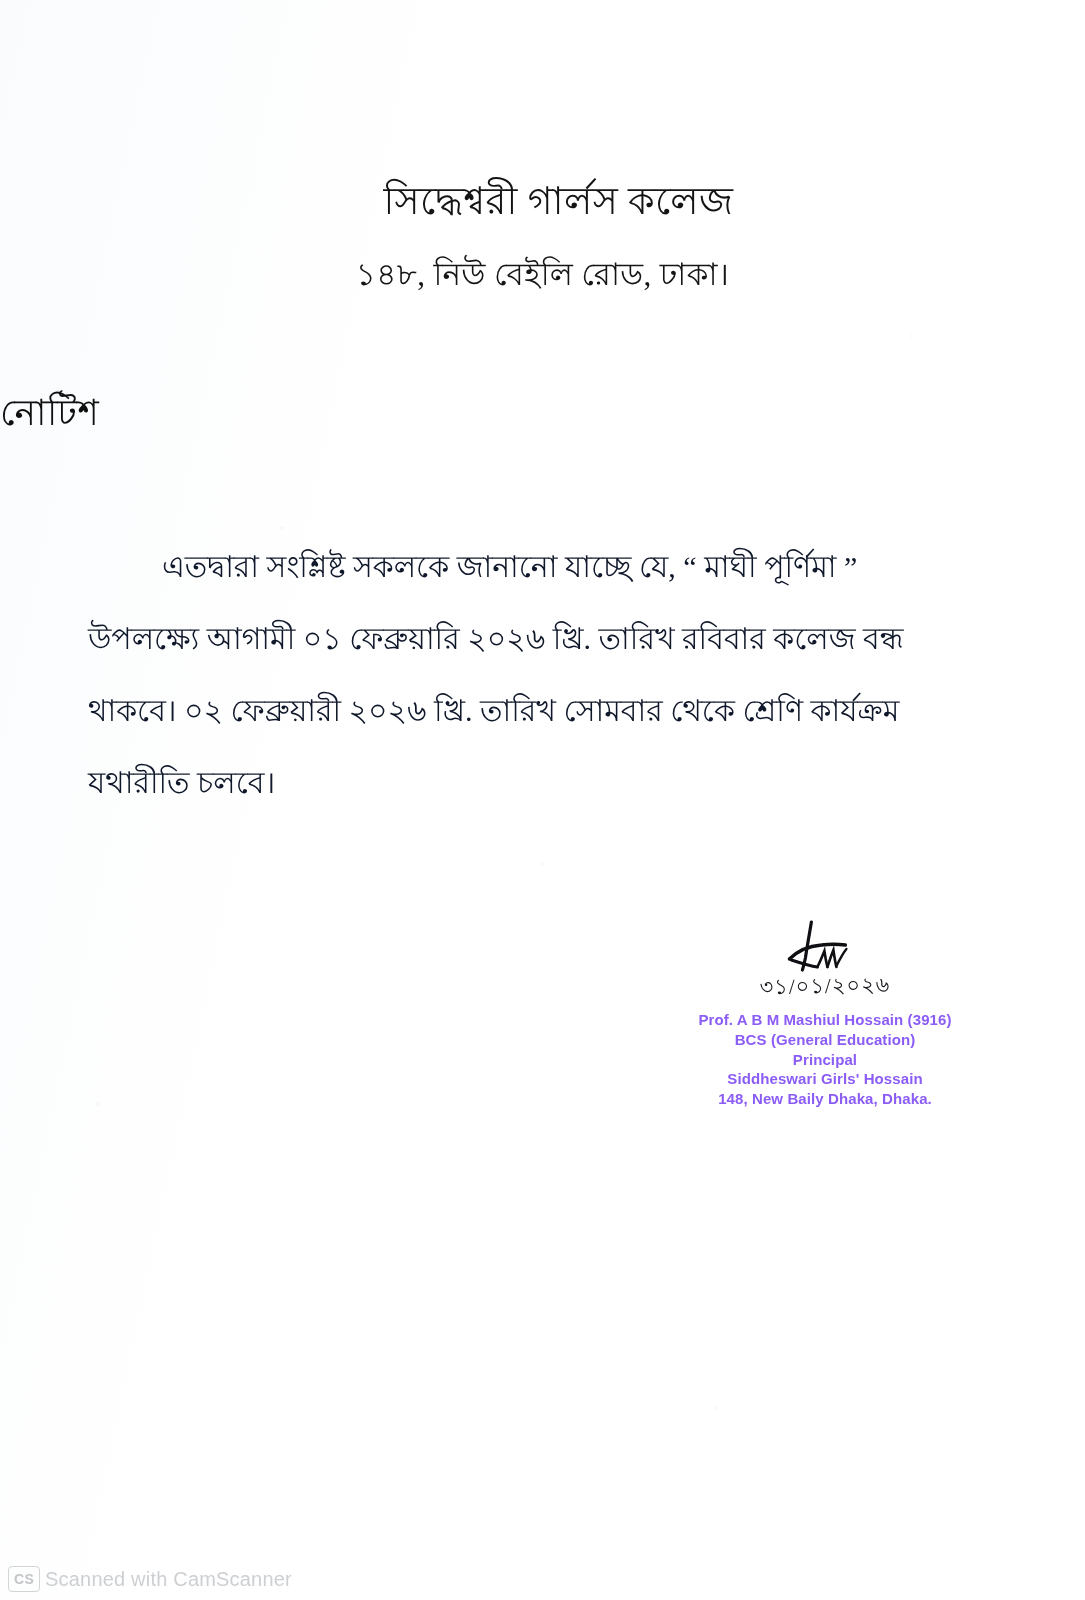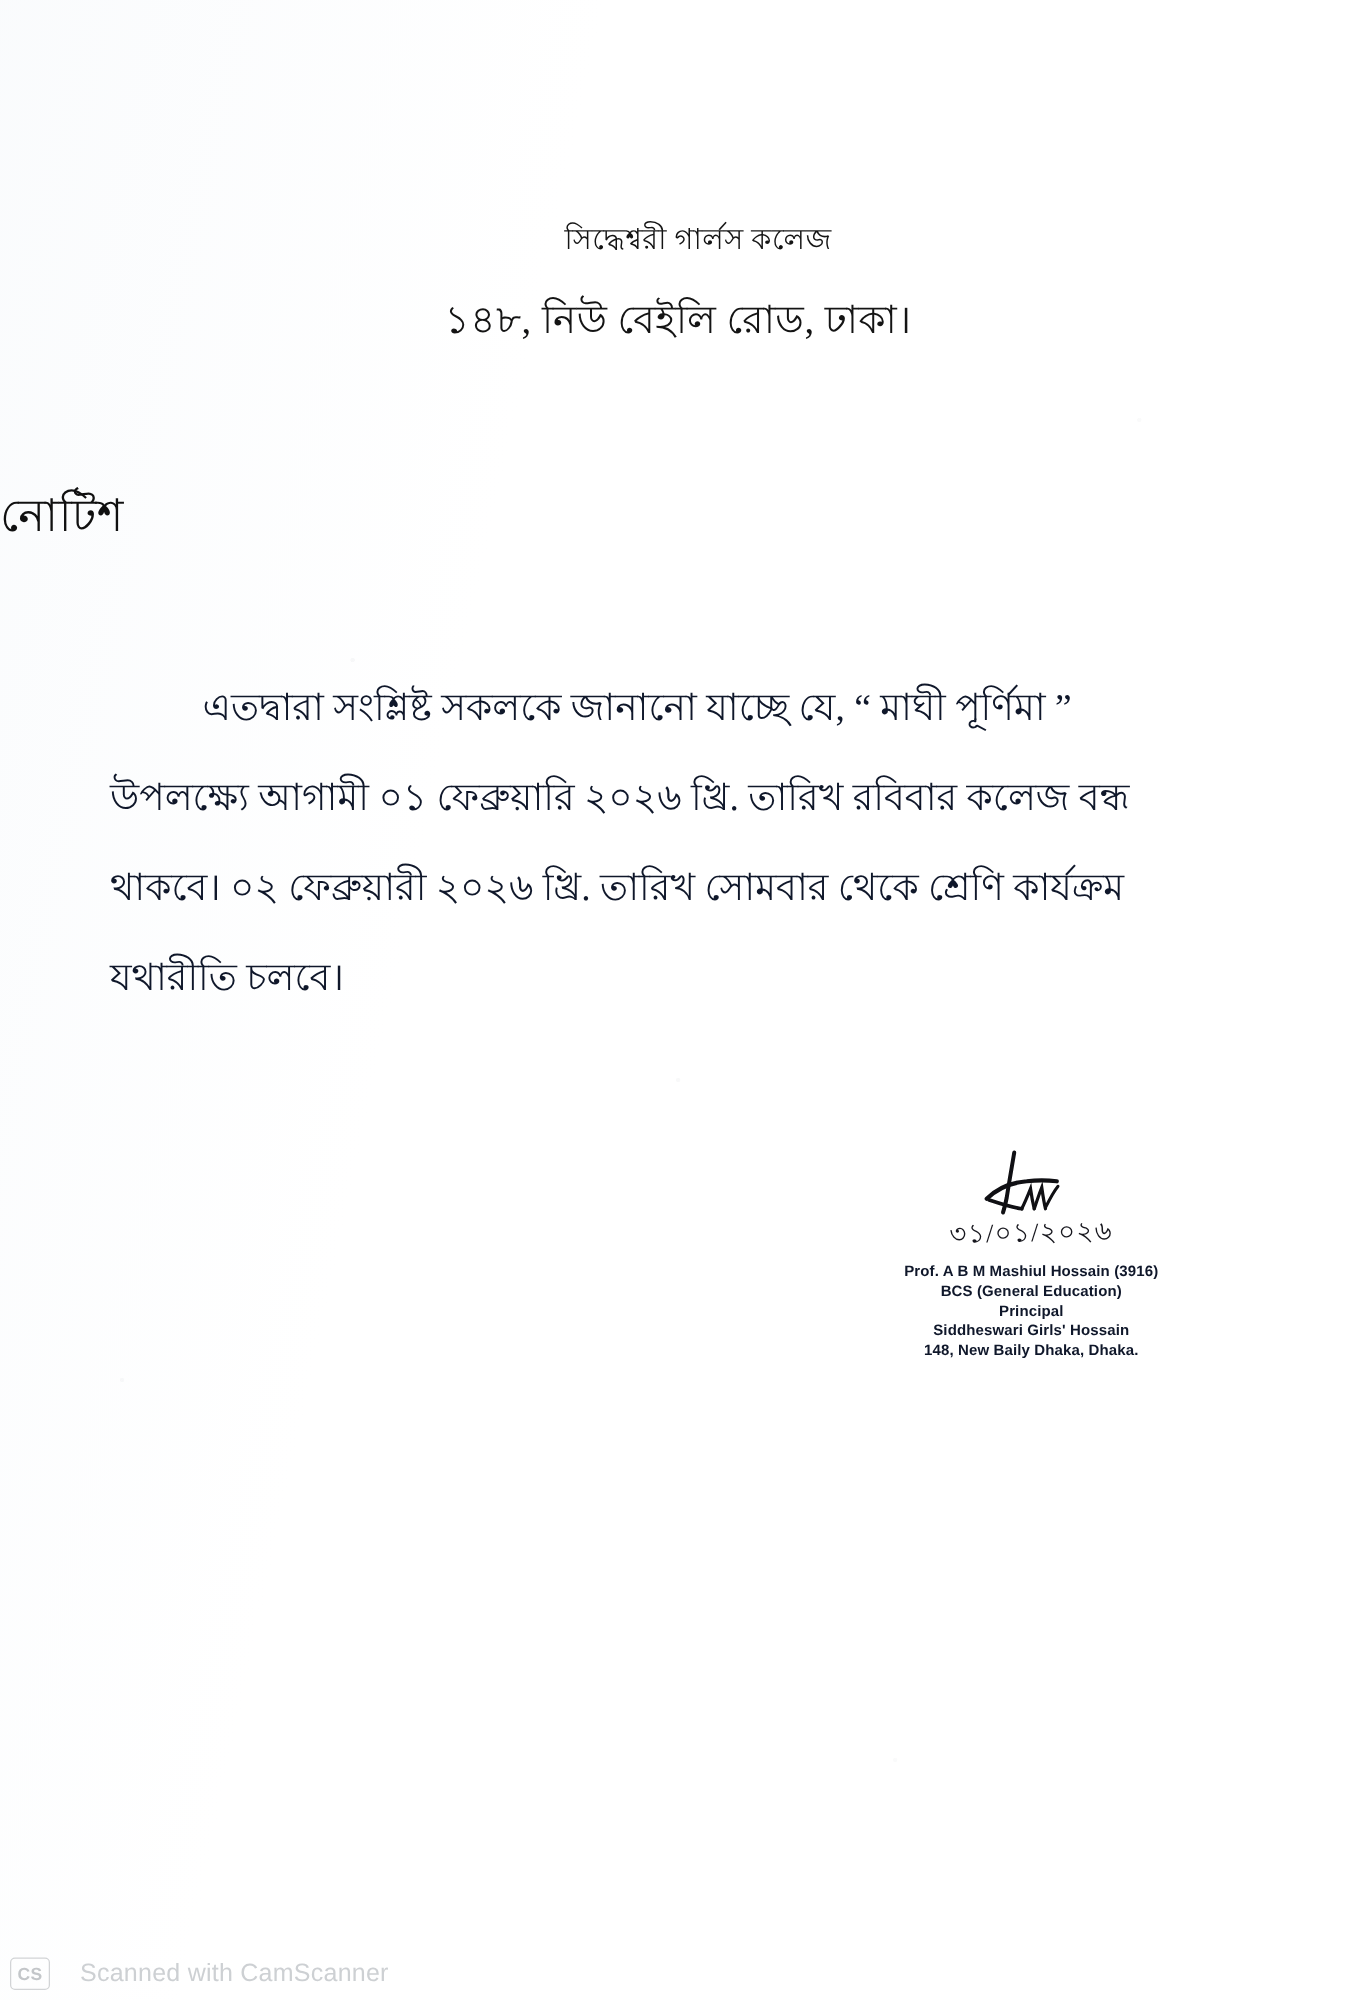--- a/index.html
+++ b/index.html
@@ -36,21 +36,21 @@
 
   
   .letterhead {
     position: absolute;
     left: 0;
     right: 0;
     top: 178px;
     text-align: center;
   }
   .school-name {
-    font-size: 23px;
+    font-size: 38px;
     line-height: 1.25;
     letter-spacing: 0.4px;
     color: #141414;
     margin-left: 32px;
   }
   .school-address {
     margin-top: 30px;
     font-size: 31px;
     line-height: 1.25;
     letter-spacing: 0.4px;
@@ -107,37 +107,37 @@
   .signature-date {
     font-size: 21px;
     color: #16161d;
     letter-spacing: 1px;
     margin-top: -4px;
     transform: rotate(-1.2deg);
     font-family: "Liberation Serif", serif;
   }
   .stamp {
     margin-top: 5px;
-    color: #0f172a;
+    color: #8b5cf6;
     font-family: "Liberation Sans", sans-serif;
     font-weight: bold;
-    font-size: 12px;
+    font-size: 15px;
     line-height: 1.32;
     letter-spacing: 0.1px;
   }
   .stamp div { white-space: nowrap; }
 
   
   .camscanner {
     position: absolute;
     left: 8px;
     bottom: 8px;
     display: flex;
     align-items: center;
-    gap: 24px;
+    gap: 5px;
   }
   .cs-logo {
     width: 30px;
     height: 24px;
     border: 1.6px solid #d2d4d6;
     border-radius: 4px;
     color: #c3c6c9;
     font-family: "Liberation Sans", sans-serif;
     font-size: 14px;
     font-weight: bold;

